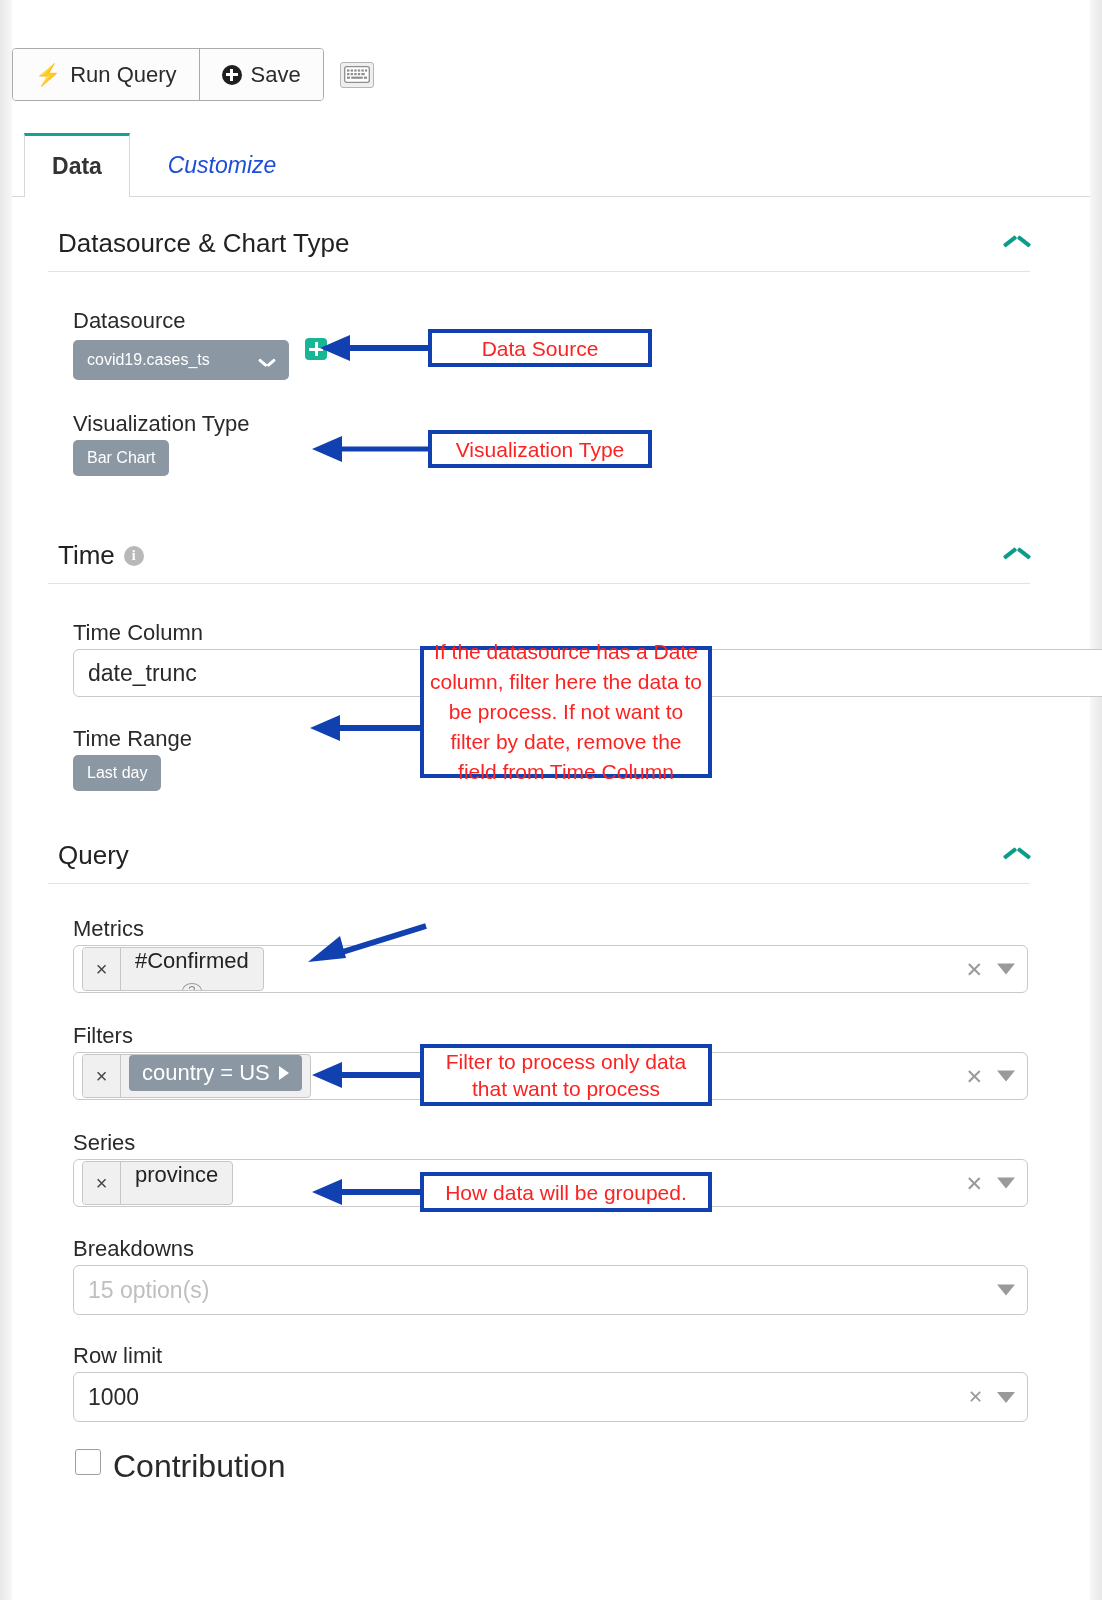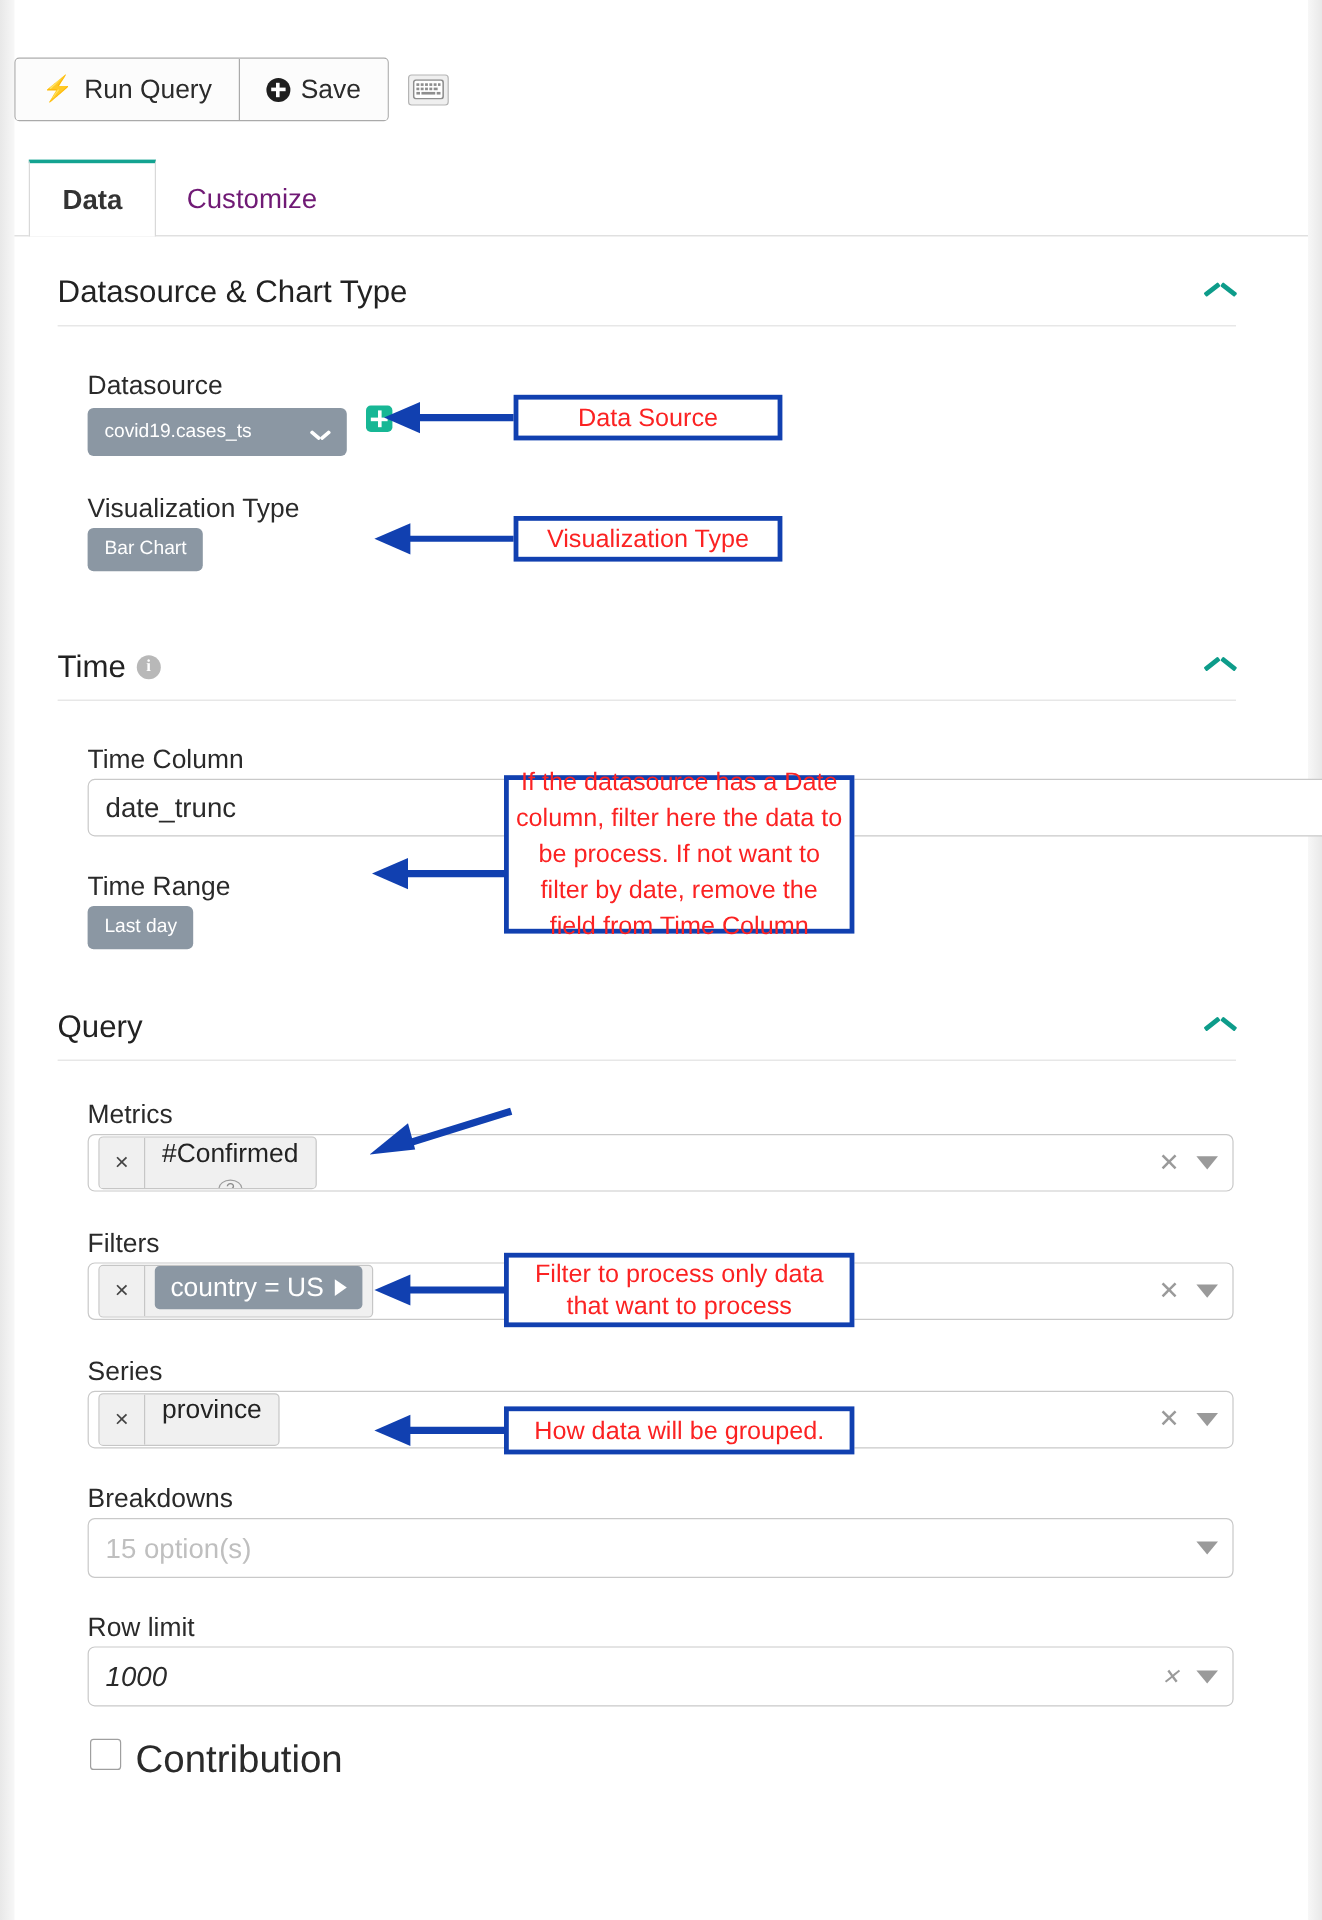--- a/index.html
+++ b/index.html
@@ -99,35 +99,36 @@
   .tab-active {
     left: 12px; width: 106px;
     background: #ffffff;
     border-left: 1px solid #d9d9d9;
     border-right: 1px solid #d9d9d9;
     border-top: 3px solid #13a391;
     color: #333333;
     font-weight: bold;
   }
   .tab-idle {
-    left: 108px; width: 180px;
-    color: #701a75;
+    left: 120px; width: 180px;
+    color: #1d4ed8;
+    font-style: italic;
   }
 
   
   .section-head {
     position: absolute;
     left: 36px; width: 982px;
     display: flex; align-items: center; justify-content: space-between;
     border-bottom: 1px solid #e2e2e2;
     padding-bottom: 12px;
   }
   .section-title {
     font-size: 26px; color: #222222; font-weight: normal;
-    display: flex; align-items: center; gap: 9px;
+    display: flex; align-items: center; gap: 9px; margin-left: 10px;
   }
   .info-dot {
     width: 20px; height: 20px; border-radius: 50%;
     background: #b8b8b8; color: #fff;
     font-size: 14px; font-weight: bold;
     display: inline-flex; align-items: center; justify-content: center;
     font-family: "Liberation Serif", serif;
   }
   .chev {
     width: 26px; height: 16px; position: relative; cursor: pointer;
@@ -408,21 +409,21 @@
 
     <div class="flabel" style="left:61px; top:1236px;">Breakdowns</div>
     <div class="input-box placeholder" style="left:61px; top:1265px; width:955px; height:50px;">
       <span>15 option(s)</span>
       <span class="input-adorn">
         <span class="caret-down"></span>
       </span>
     </div>
 
     <div class="flabel" style="left:61px; top:1343px;">Row limit</div>
-    <div class="input-box" style="left:61px; top:1372px; width:955px; height:50px;font-style:italic;">
+    <div class="input-box" style="left:61px; top:1372px; width:955px; height:50px;">
       <span>1000</span>
       <span class="input-adorn">
         <span class="x-icon" style="font-size:18px;">✕</span>
         <span class="caret-down"></span>
       </span>
     </div>
 
     <div class="cbx" style="left:63px; top:1449px;"></div>
     <div class="flabel" style="left:101px; top:1448px; font-size:32px;">Contribution</div>
 

